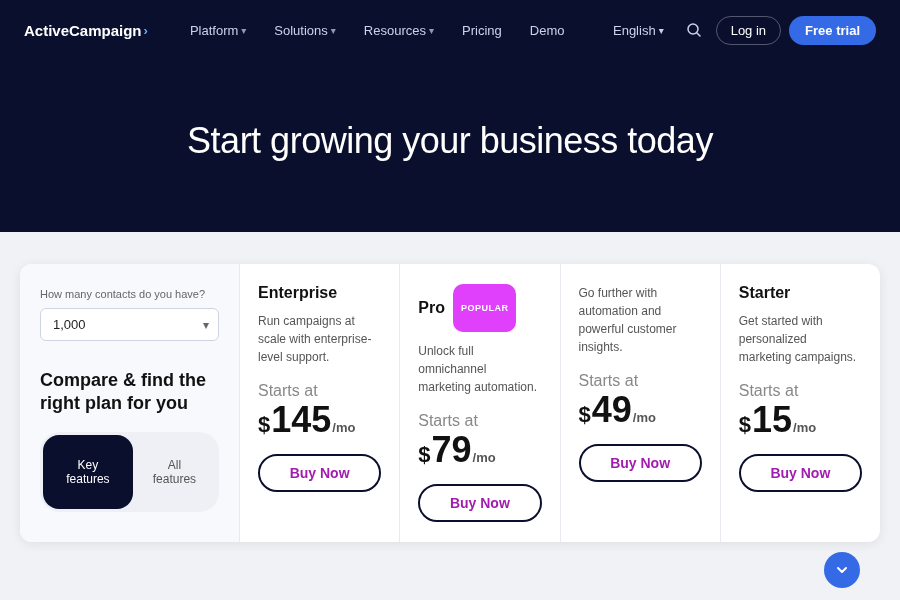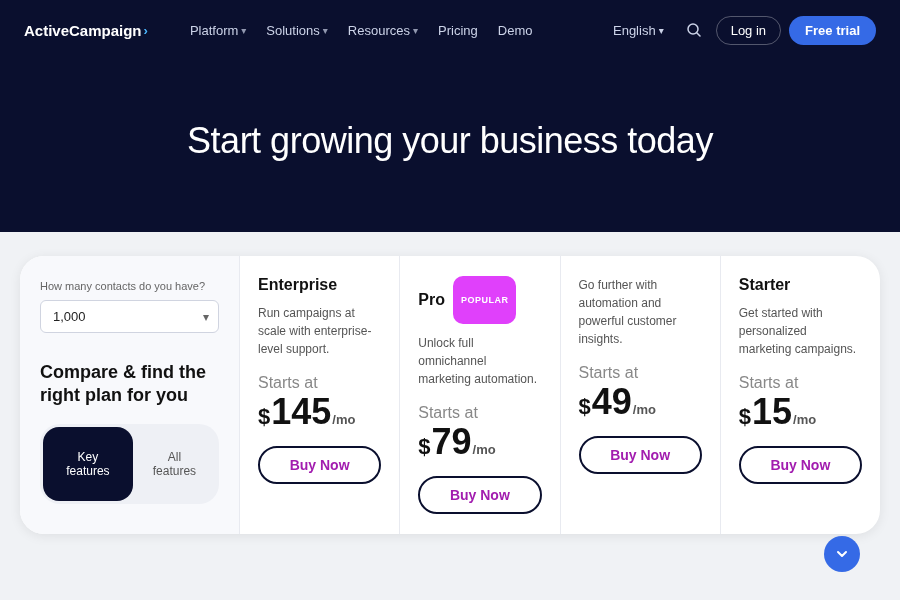--- a/index.html
+++ b/index.html
@@ -24,21 +24,21 @@
       margin-right: 32px;
       white-space: nowrap;
     }
     .nav-logo .arrow {
       color: #4db8ff;
       font-size: 13px;
     }
     .nav-links {
       display: flex;
       align-items: center;
-      gap: 0;
+      gap: 8px;
       flex: 1;
     }
     .nav-link {
       color: #ccd3e8;
       font-size: 13px;
       padding: 6px 10px;
       cursor: pointer;
       display: flex;
       align-items: center;
       gap: 3px;
@@ -104,26 +104,26 @@
       letter-spacing: -0.5px;
     }
 
     
     .pricing-section {
       background: #f0f2f5;
       padding: 24px 20px 32px;
     }
     .pricing-card-area {
       background: white;
-      border-radius: 24px;
+      border-radius: 12px;
       display: flex;
       overflow: hidden;
       box-shadow: 0 2px 12px rgba(0,0,0,0.08);
       max-width: 860px;
-      margin: 0 auto;
+      margin: 8px auto;
     }
 
     
     .left-panel {
       width: 220px;
       min-width: 220px;
       background: #f8f9fc;
       padding: 24px 20px;
       border-right: 1px solid #e8eaf0;
     }

